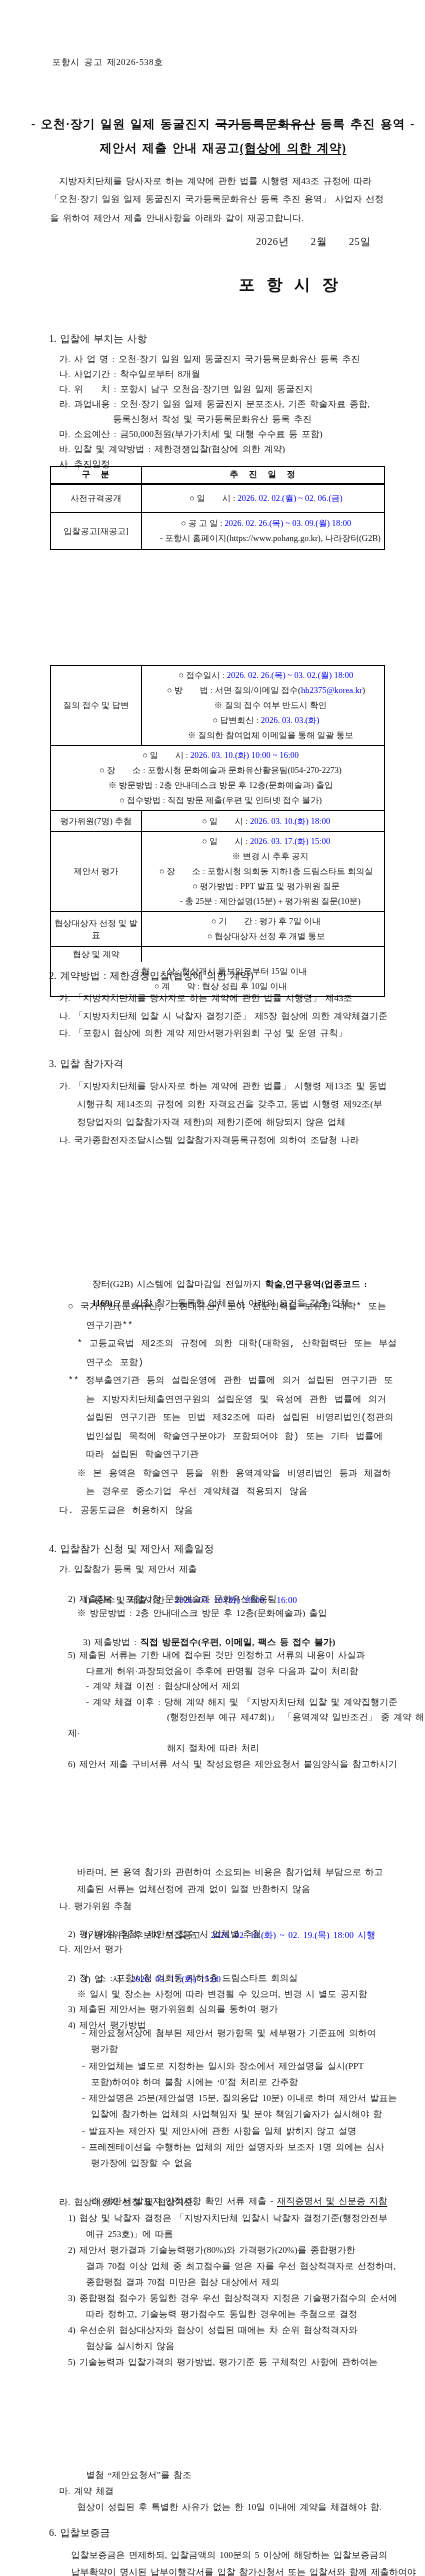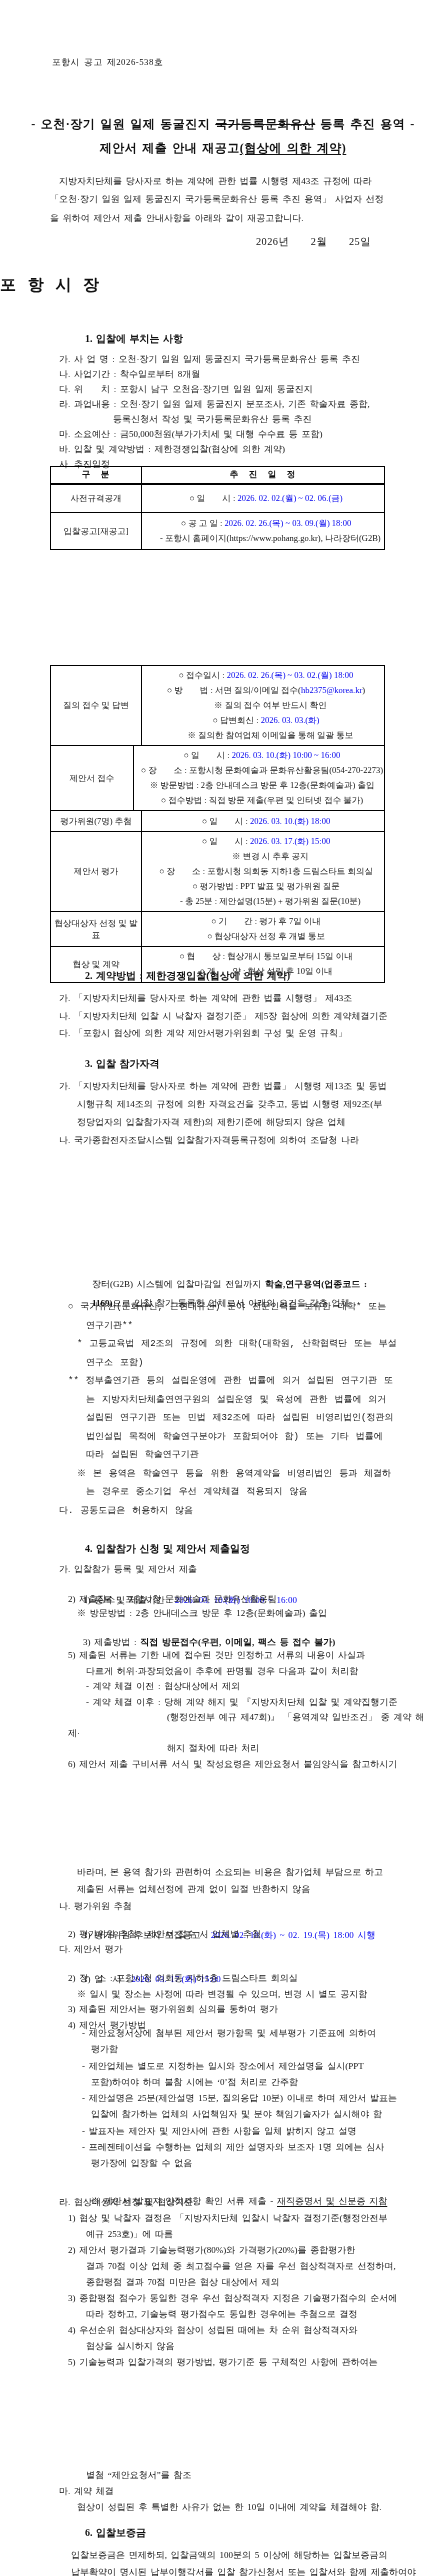--- a/index.html
+++ b/index.html
@@ -1,20 +1,20 @@
 <!DOCTYPE html>
 <html style="font-size:8.2px"><head>
 <meta charset="utf-8">
 <style>
   html,body{margin:0;padding:0;background:#e8e8e8;}
   #page{position:relative;width:426px;height:3611px;background:#ffffff;margin:0;
         font-family:"Liberation Serif","DejaVu Serif",serif;color:#111;}
   .ln{position:absolute;white-space:pre;font-size:9px;line-height:15px;word-spacing:1.5px;}
   .blk{position:absolute;white-space:pre-wrap;font-size:9px;line-height:15px;word-spacing:1.5px;}
-  .h{position:absolute;white-space:pre;font-weight:bold;font-size:10px;word-spacing:1px;margin-left:36px;}
+  .h{position:absolute;white-space:pre;font-weight:normal;font-size:10px;word-spacing:1px;}
   .blue{color:#0000ee;}
   .bold{font-weight:bold;}
   .strike{text-decoration:line-through;}
   .und{text-decoration:underline;text-underline-offset:2.1px;}
   .center{left:0;width:426px;text-align:center;}
   .title{font-weight:bold;font-size:12px;letter-spacing:0.5px;}
   .tbl{position:absolute;left:50px;width:333px;border:1px solid #000;font-size:8.5px;}
   .trow{display:flex;border-top:0.5px solid #000;}
   .trow:first-child{border-top:none;}
   .thead{border-bottom:1.5px double #000;}
@@ -37,21 +37,21 @@
   </div>
   <div class="ln center title" style="top:102px;">
     <span>- 오천·장기 일원 일제 동굴진지 </span><span class="strike">국가등록문화유산</span><span> 등록 추진 용역 -</span>
   </div>
 
   <div class="blk" style="left:50px;top:172px;width:340px;line-height:18.3px;">　지방자치단체를 당사자로 하는 계약에 관한 법률 시행령 제43조 규정에 따라
 「오천·장기 일원 일제 동굴진지 국가등록문화유산 등록 추진 용역」 사업자 선정
 을 위하여 제안서 제출 안내사항을 아래와 같이 재공고합니다.</div>
 
   <div class="ln" style="top:234px;left:0;width:426px;text-align:right;padding-right:55px;box-sizing:border-box;font-size:10.3px;letter-spacing:0.5px;">2026년　　2월　　25일</div>
-  <div class="ln" style="top:277px;left:0;width:396px;text-align:left;padding-right:55px;box-sizing:border-box;font-size:16px;font-weight:bold;letter-spacing:3.1px;">포 항 시 장</div>
+  <div class="ln" style="top:277px;left:0;width:396px;text-align:right;padding-right:55px;box-sizing:border-box;font-size:16px;font-weight:bold;letter-spacing:3.1px;">포 항 시 장</div>
 
   <div class="h" style="left:49px;top:332px;">1. 입찰에 부치는 사항</div>
   <div class="blk" style="left:59px;top:352px;">가. 사 업 명 : 오천·장기 일원 일제 동굴진지 국가등록문화유산 등록 추진
 나. 사업기간 : 착수일로부터 8개월
 다. 위　　치 : 포항시 남구 오천읍·장기면 일원 일제 동굴진지
 라. 과업내용 : 오천·장기 일원 일제 동굴진지 분포조사, 기존 학술자료 종합,
 　　　　　　등록신청서 작성 및 국가등록문화유산 등록 추진
 마. 소요예산 : 금50,000천원(부가가치세 및 대행 수수료 등 포함)
 바. 입찰 및 계약방법 : 제한경쟁입찰(협상에 의한 계약)
 사. 추진일정</div>
@@ -81,21 +81,20 @@
       <div class="tlabel">질의 접수 및 답변</div>
       <div class="tcontent">
         <div><span>○ 접수일시 : </span><span class="blue">2026. 02. 26.(목) ~ 03. 02.(월) 18:00</span><span></span></div>
         <div><span>○ 방　　법 : 서면 질의/이메일 접수(</span><span class="blue">hb2375@korea.kr</span><span>)</span></div>
         <div>　※ 질의 접수 여부 반드시 확인</div>
         <div><span>○ 답변회신 : </span><span class="blue">2026. 03. 03.(화)</span><span></span></div>
         <div>　※ 질의한 참여업체 이메일을 통해 일괄 통보</div>
       </div>
     </div>
     <div class="trow" style="min-height:60px;">
-      <div class="tlabel">제안서 접수</div>
       <div class="tcontent">
         <div><span>○ 일　　시 : </span><span class="blue">2026. 03. 10.(화) 10:00 ~ 16:00</span><span></span></div>
         <div>○ 장　　소 : 포항시청 문화예술과 문화유산활용팀(054-270-2273)</div>
         <div>※ 방문방법 : 2층 안내데스크 방문 후 12층(문화예술과) 출입</div>
         <div>○ 접수방법 : 직접 방문 제출(우편 및 인터넷 접수 불가)</div>
       </div>
     </div>
     <div class="trow" style="min-height:19.6px;">
       <div class="tlabel">평가위원(7명) 추첨</div>
       <div class="tcontent">
@@ -112,21 +111,21 @@
         <div>　- 총 25분 : 제안설명(15분) + 평가위원 질문(10분)</div>
       </div>
     </div>
     <div class="trow" style="min-height:31px;">
       <div class="tlabel">협상대상자 선정 및 발표</div>
       <div class="tcontent">
         <div>○ 기　　간 : 평가 후 7일 이내</div>
         <div>○ 협상대상자 선정 후 개별 통보</div>
       </div>
     </div>
-    <div class="trow" style="min-height:31px;">
+    <div class="trow" style="min-height:31px;flex-direction:column;">
       <div class="tlabel">협상 및 계약</div>
       <div class="tcontent">
         <div>○ 협　　상 : 협상개시 통보일로부터 15일 이내</div>
         <div>○ 계　　약 : 협상 성립 후 10일 이내</div>
       </div>
     </div>
   </div>
 
   <div class="h" style="left:49px;top:969px;">2. 계약방법 : 제한경쟁입찰(협상에 의한 계약)</div>
   <div class="blk" style="left:59px;top:990px;line-height:17.5px;">가. 「지방자치단체를 당사자로 하는 계약에 관한 법률 시행령」 제43조

